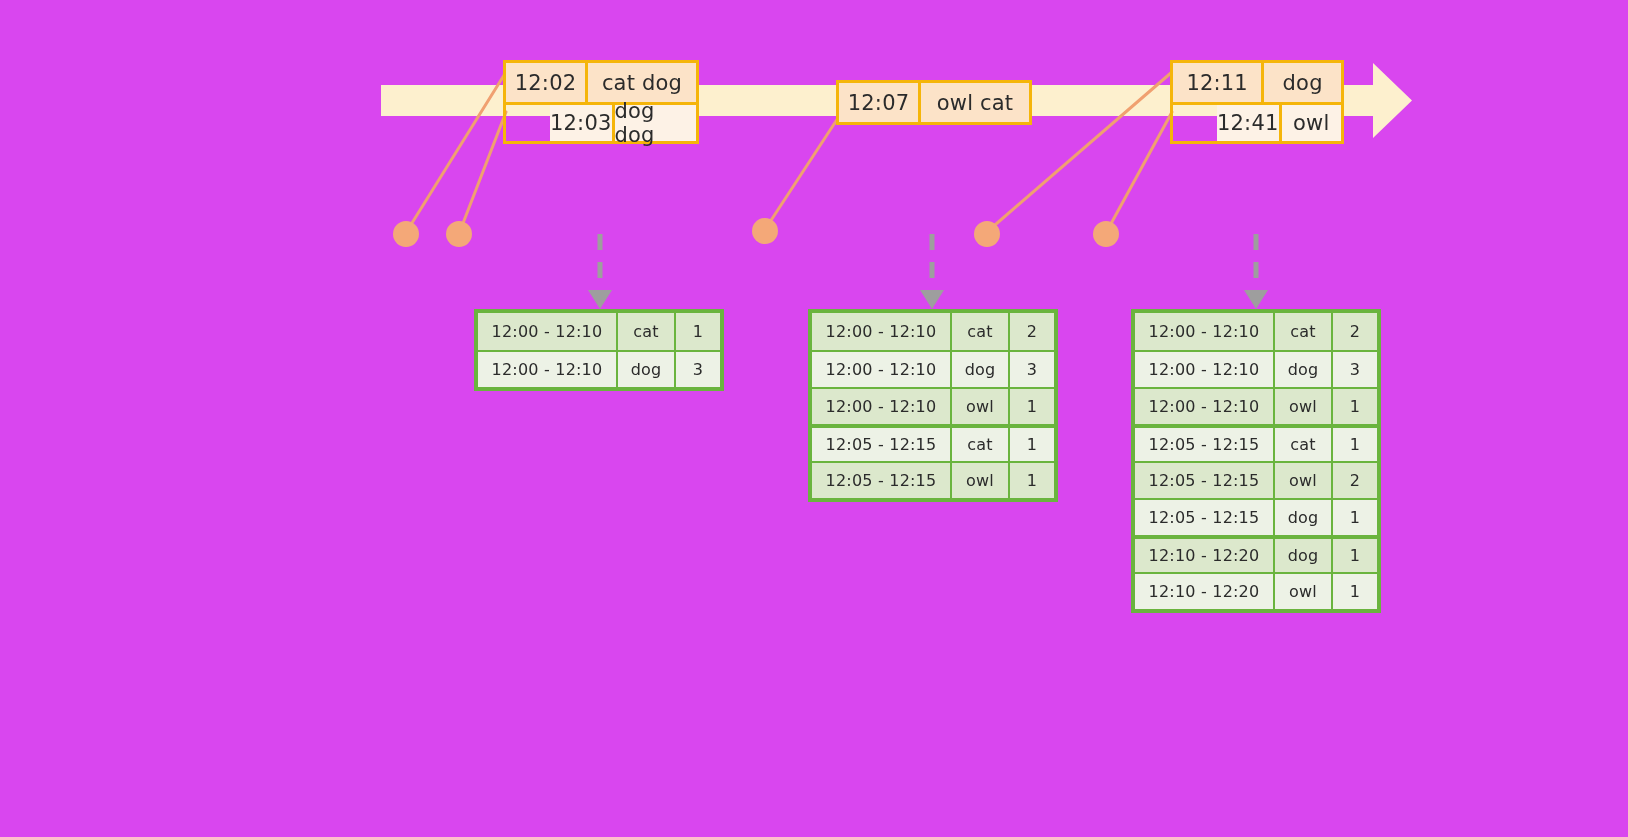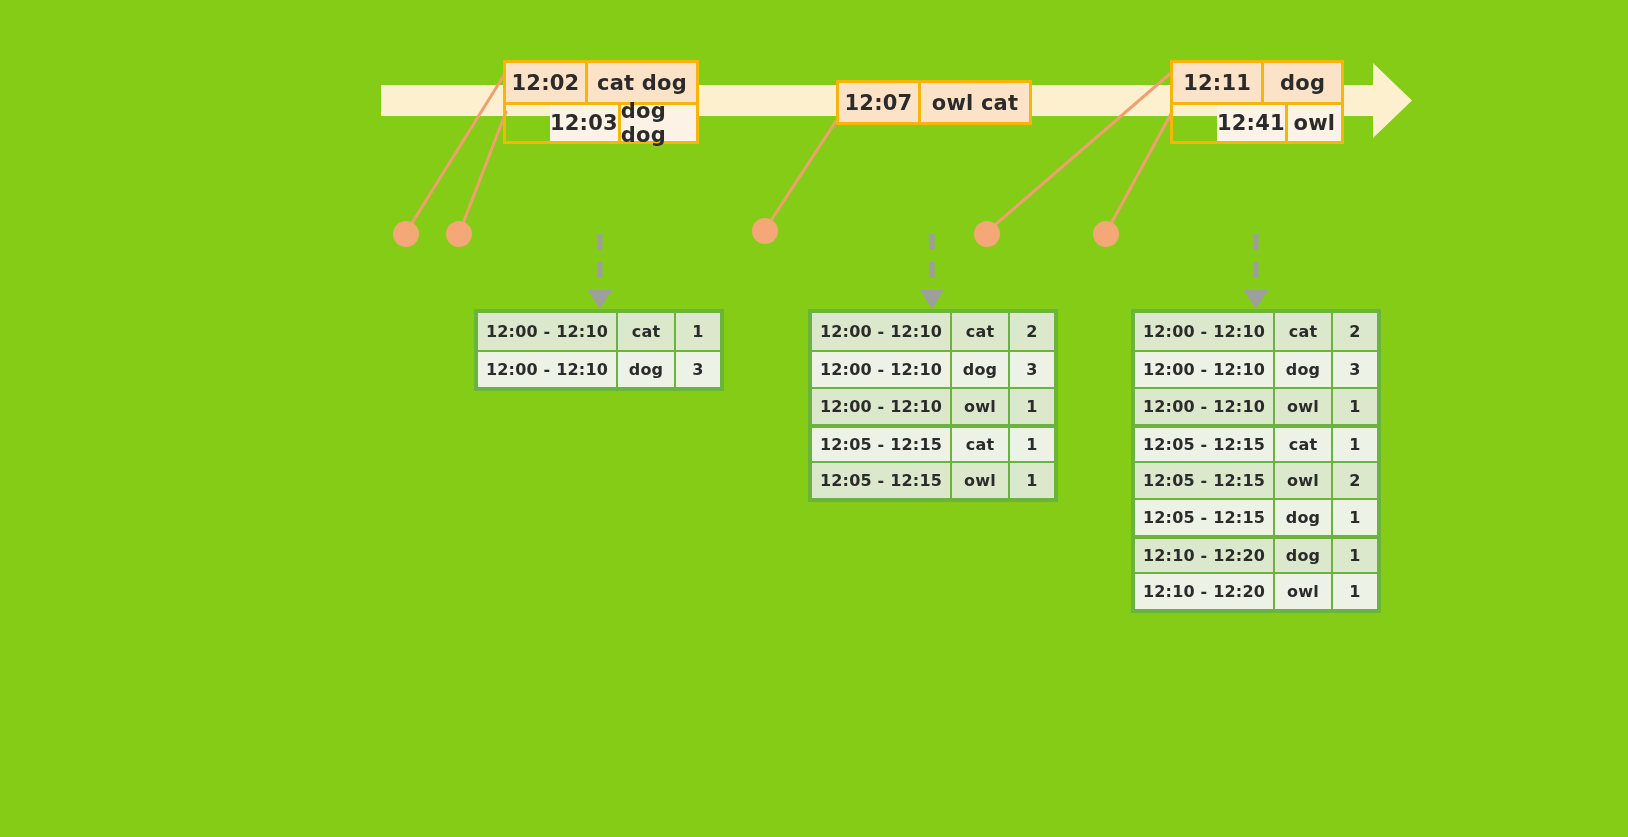--- a/index.html
+++ b/index.html
@@ -4,24 +4,23 @@
 <style>
   html, body {
     margin: 0;
     padding: 0;
     background: #000000;
   }
   #stage {
     position: relative;
     width: 1628px;
     height: 837px;
-    background: #84cc16;
+    background: #d946ef;
     font-family: "DejaVu Sans", sans-serif;
     overflow: hidden;
-    font-weight: bold;
   }
   #svg-layer {
     position: absolute;
     left: 0; top: 0;
     width: 1628px;
     height: 837px;
   }
 
   
   .event-group {

